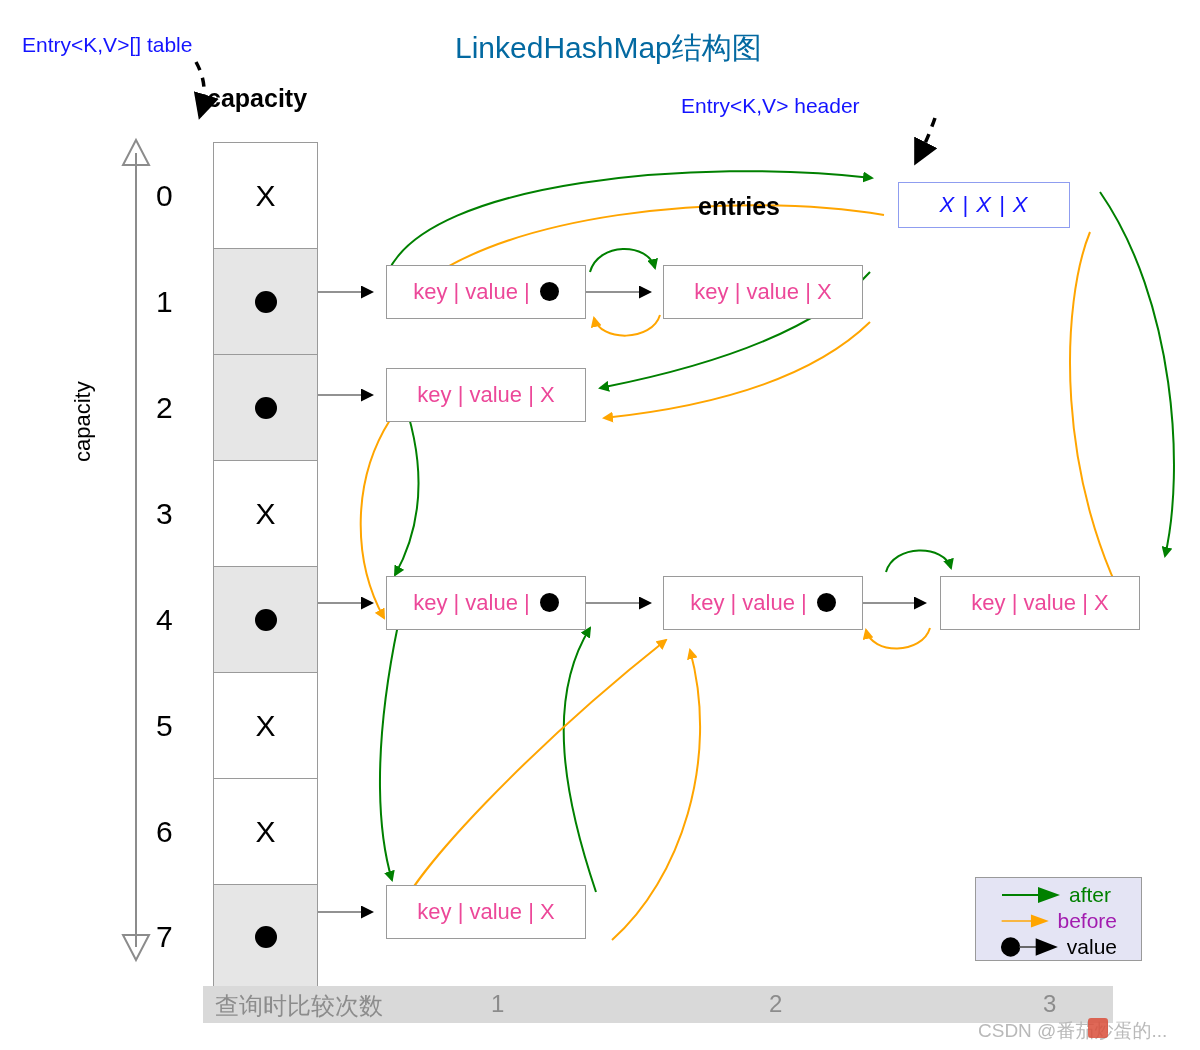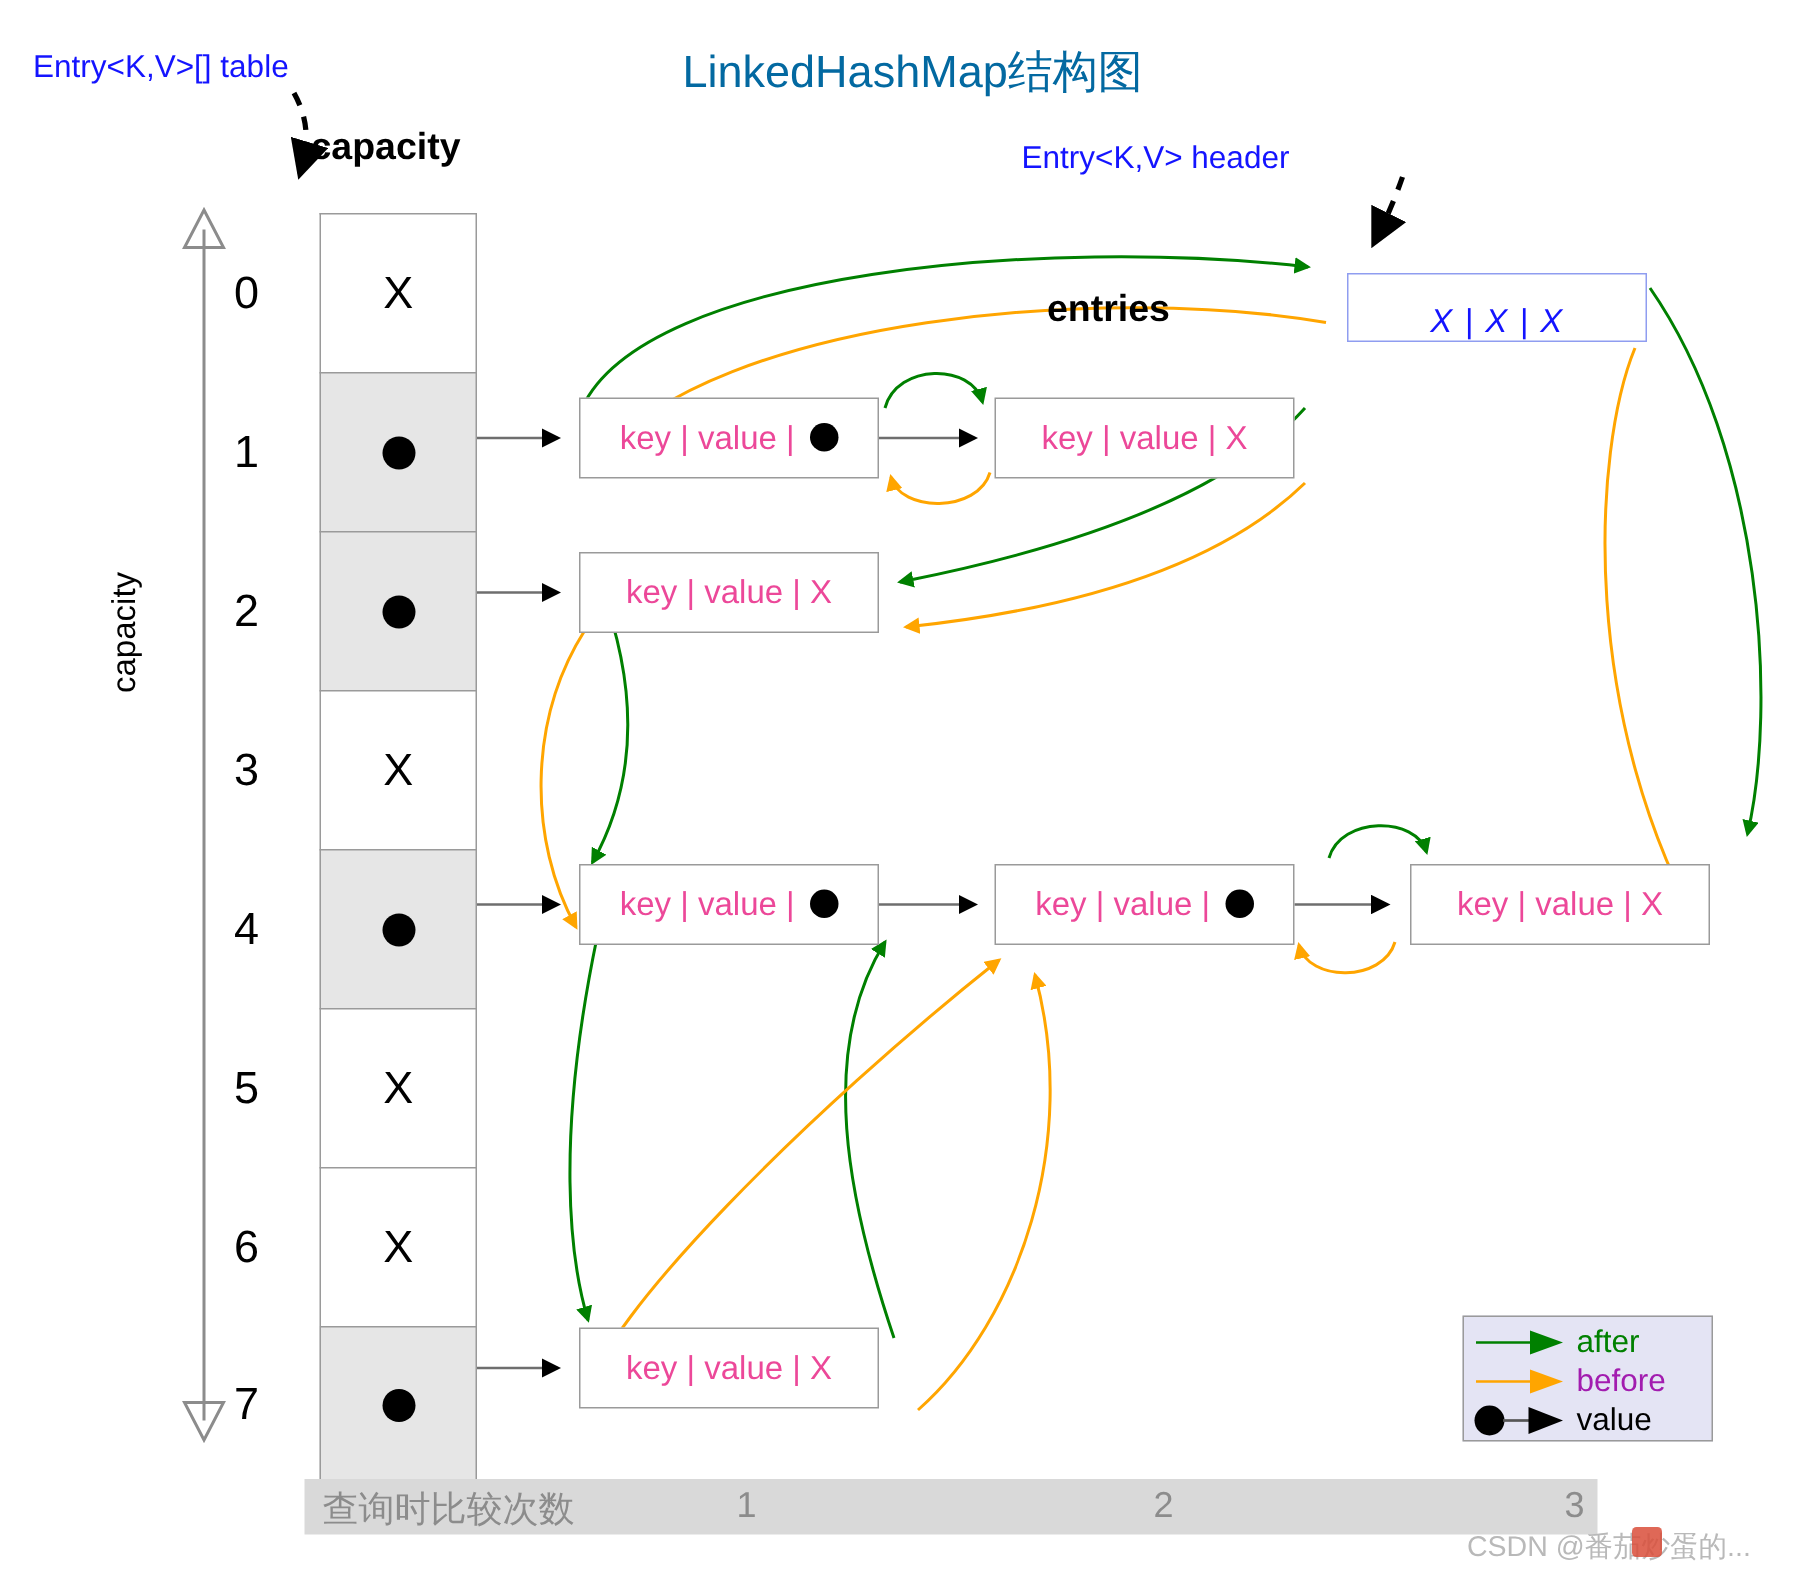--- a/index.html
+++ b/index.html
@@ -34,38 +34,38 @@
         font-size:30px;color:#000;}
 
   
   .node{position:absolute;box-sizing:border-box;border:1px solid #9a9a9a;background:#fff;
         height:54px;display:flex;align-items:center;justify-content:center;}
   .node .txt{font-size:22px;color:#ec4899;white-space:nowrap;}
   .node .txt .dotin{display:inline-block;width:19px;height:19px;border-radius:50%;
         background:#000;vertical-align:-2px;margin-left:4px;}
 
   
-  #headerbox{position:absolute;left:898px;top:182px;width:200px;height:46px;
+  #headerbox{position:absolute;left:898px;top:182px;width:172px;height:46px;
       box-sizing:border-box;border:1px solid #8f9df0;background:#fff;
-      display:flex;align-items:flex-end;justify-content:center;}
+      display:flex;align-items:center;justify-content:center;}
   #headerbox .txt{font-style:italic;font-size:22px;color:#1414ff;letter-spacing:1px;}
 
   
   #legend{position:absolute;left:975px;top:877px;width:167px;height:84px;
       box-sizing:border-box;border:1px solid #9a9a9a;background:#e4e4f4;
-      padding:4px 6px;}
+      padding:4px 24px;}
   .lrow{display:flex;align-items:center;height:26px;}
   .lrow .lbltxt{font-size:21px;margin-left:7px;}
   .lg-after{color:#008000;}
   .lg-before{color:#a21caf;}
   .lg-next{color:#000;}
 
   
   #bottombar{position:absolute;left:203px;top:986px;width:862px;height:37px;
-     background:#d9d9d9;}
+     background:#d9d9d9;padding-left:48px;}
   #bottombar span{position:absolute;color:#8c8c8c;font-size:24px;top:4px;}
   .bb-t{left:12px;}
   .bb-1{left:288px;font-size:27px;}
   .bb-2{left:566px;font-size:27px;}
   .bb-3{left:840px;font-size:27px;}
 
   #watermark{position:absolute;left:978px;top:1018px;font-size:19px;color:#b9b9b9;
      white-space:nowrap;}
   #wmlogo{position:absolute;left:1088px;top:1018px;width:20px;height:20px;
      border-radius:3px;background:#d94d3a;opacity:.85;}

